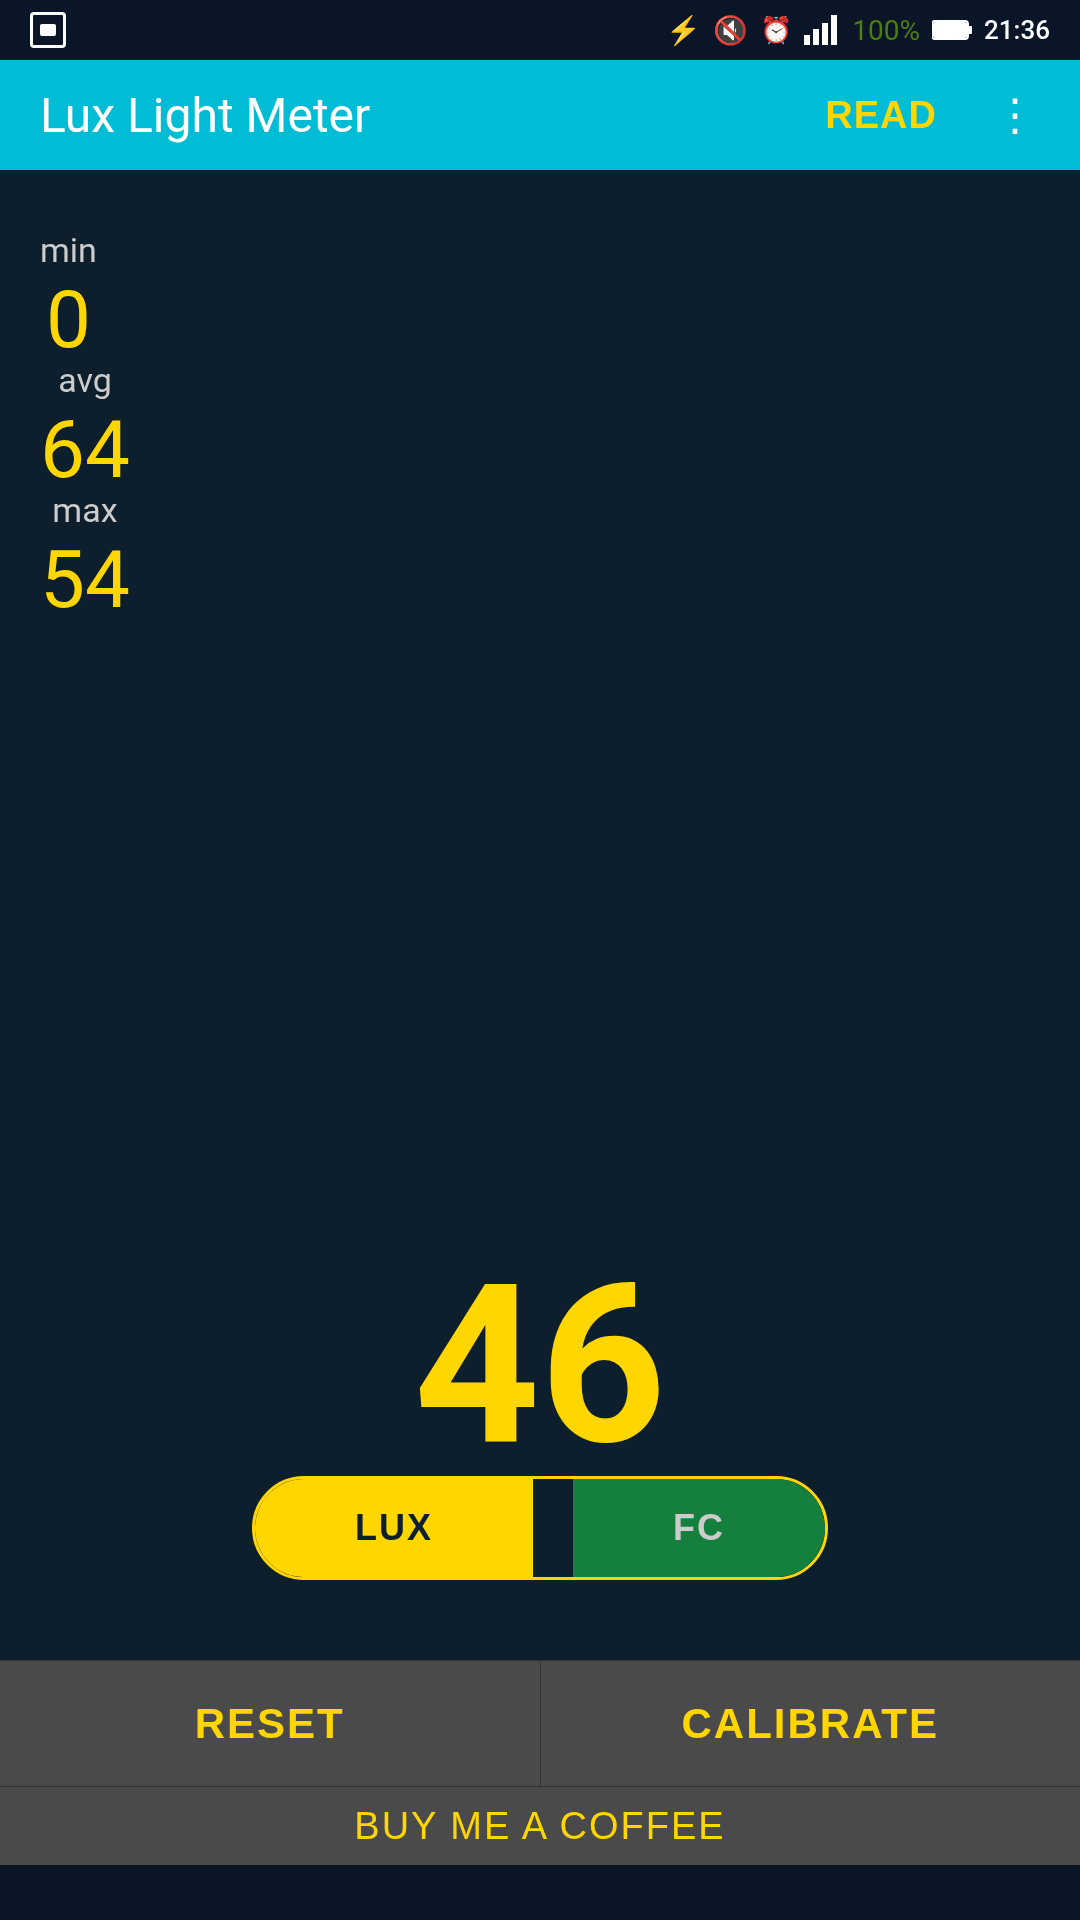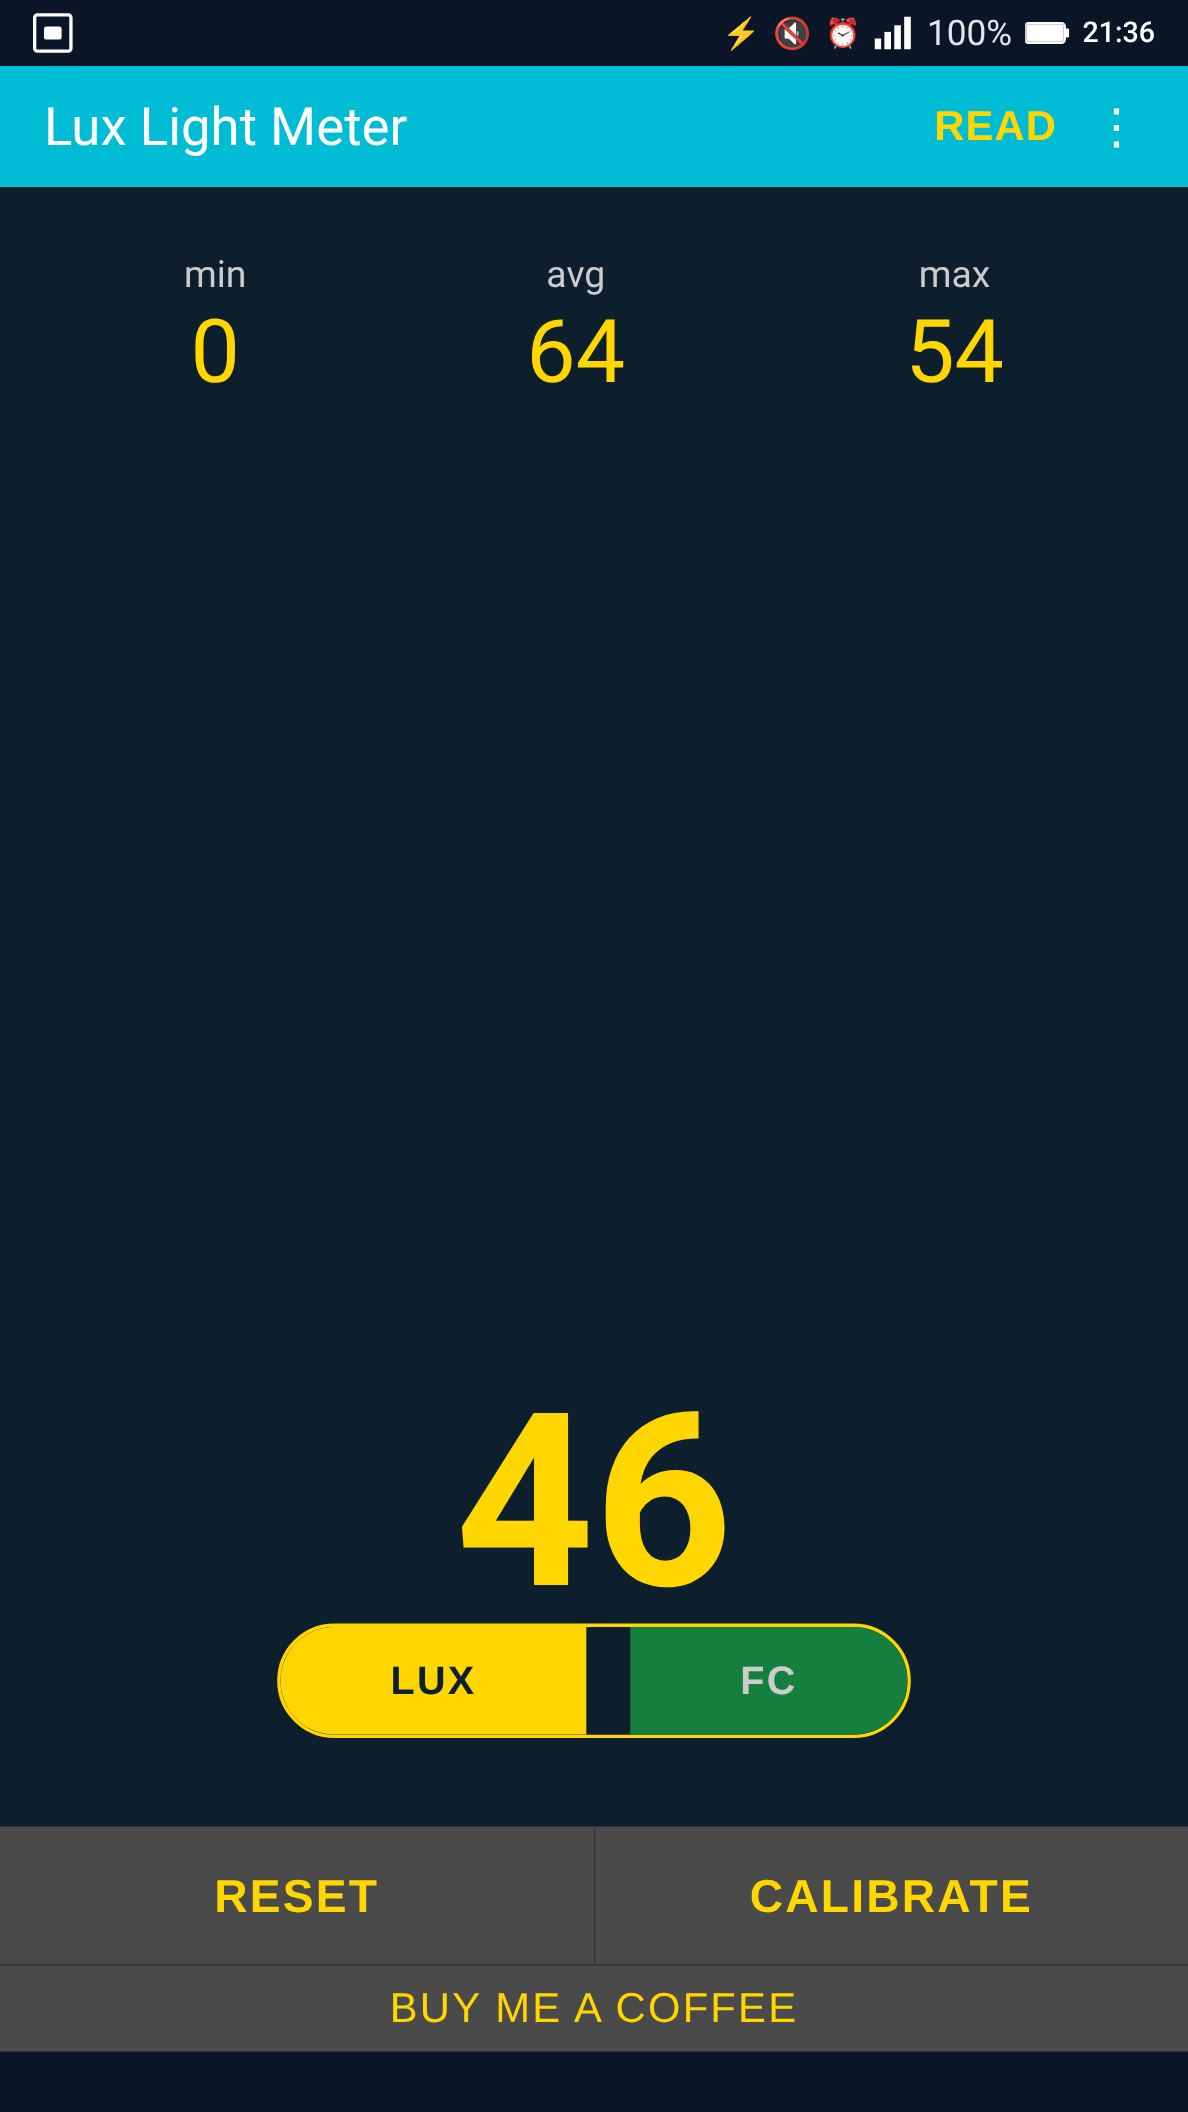--- a/index.html
+++ b/index.html
@@ -60,21 +60,21 @@
 
     .app-title {
       color: white;
       font-size: 48px;
       font-weight: 400;
     }
 
     .app-bar-actions {
       display: flex;
       align-items: center;
-      gap: 32px;
+      gap: 56px;
     }
 
     .read-button {
       color: #ffd600;
       font-size: 38px;
       font-weight: 700;
       background: none;
       border: none;
       cursor: pointer;
       letter-spacing: 1px;
@@ -99,20 +99,21 @@
       padding: 60px 40px 40px;
     }
 
     
     .stats-row {
       width: 100%;
       display: flex;
       justify-content: space-around;
       align-items: flex-start;
       margin-bottom: 60px;
+      flex-direction: column;
     }
 
     .stat-item {
       display: flex;
       flex-direction: column;
       align-items: center;
       gap: 10px;
     }
 
     .stat-label {
@@ -250,21 +251,21 @@
 
     <span style="font-size:26px;">⏰</span>
 
     <svg width="36" height="30" viewBox="0 0 36 30">
       <rect x="0" y="20" width="6" height="10" fill="white"></rect>
       <rect x="9" y="14" width="6" height="16" fill="white"></rect>
       <rect x="18" y="8" width="6" height="22" fill="white"></rect>
       <rect x="27" y="0" width="6" height="30" fill="white"></rect>
     </svg>
 
-    <span style="font-size:32px; color:#e5e5e5;">100%</span>
+    <span style="font-size:28px; color:#4d7c0f;">100%</span>
     <svg width="40" height="24" viewBox="0 0 40 24">
       <rect x="0" y="3" width="36" height="18" rx="3" fill="none" stroke="white" stroke-width="2"></rect>
       <rect x="1" y="4" width="34" height="16" rx="2" fill="white"></rect>
       <rect x="36" y="8" width="4" height="8" rx="1" fill="white"></rect>
     </svg>
     <span class="status-time">21:36</span>
   </div>
 </div>
 
 <div class="app-bar">

